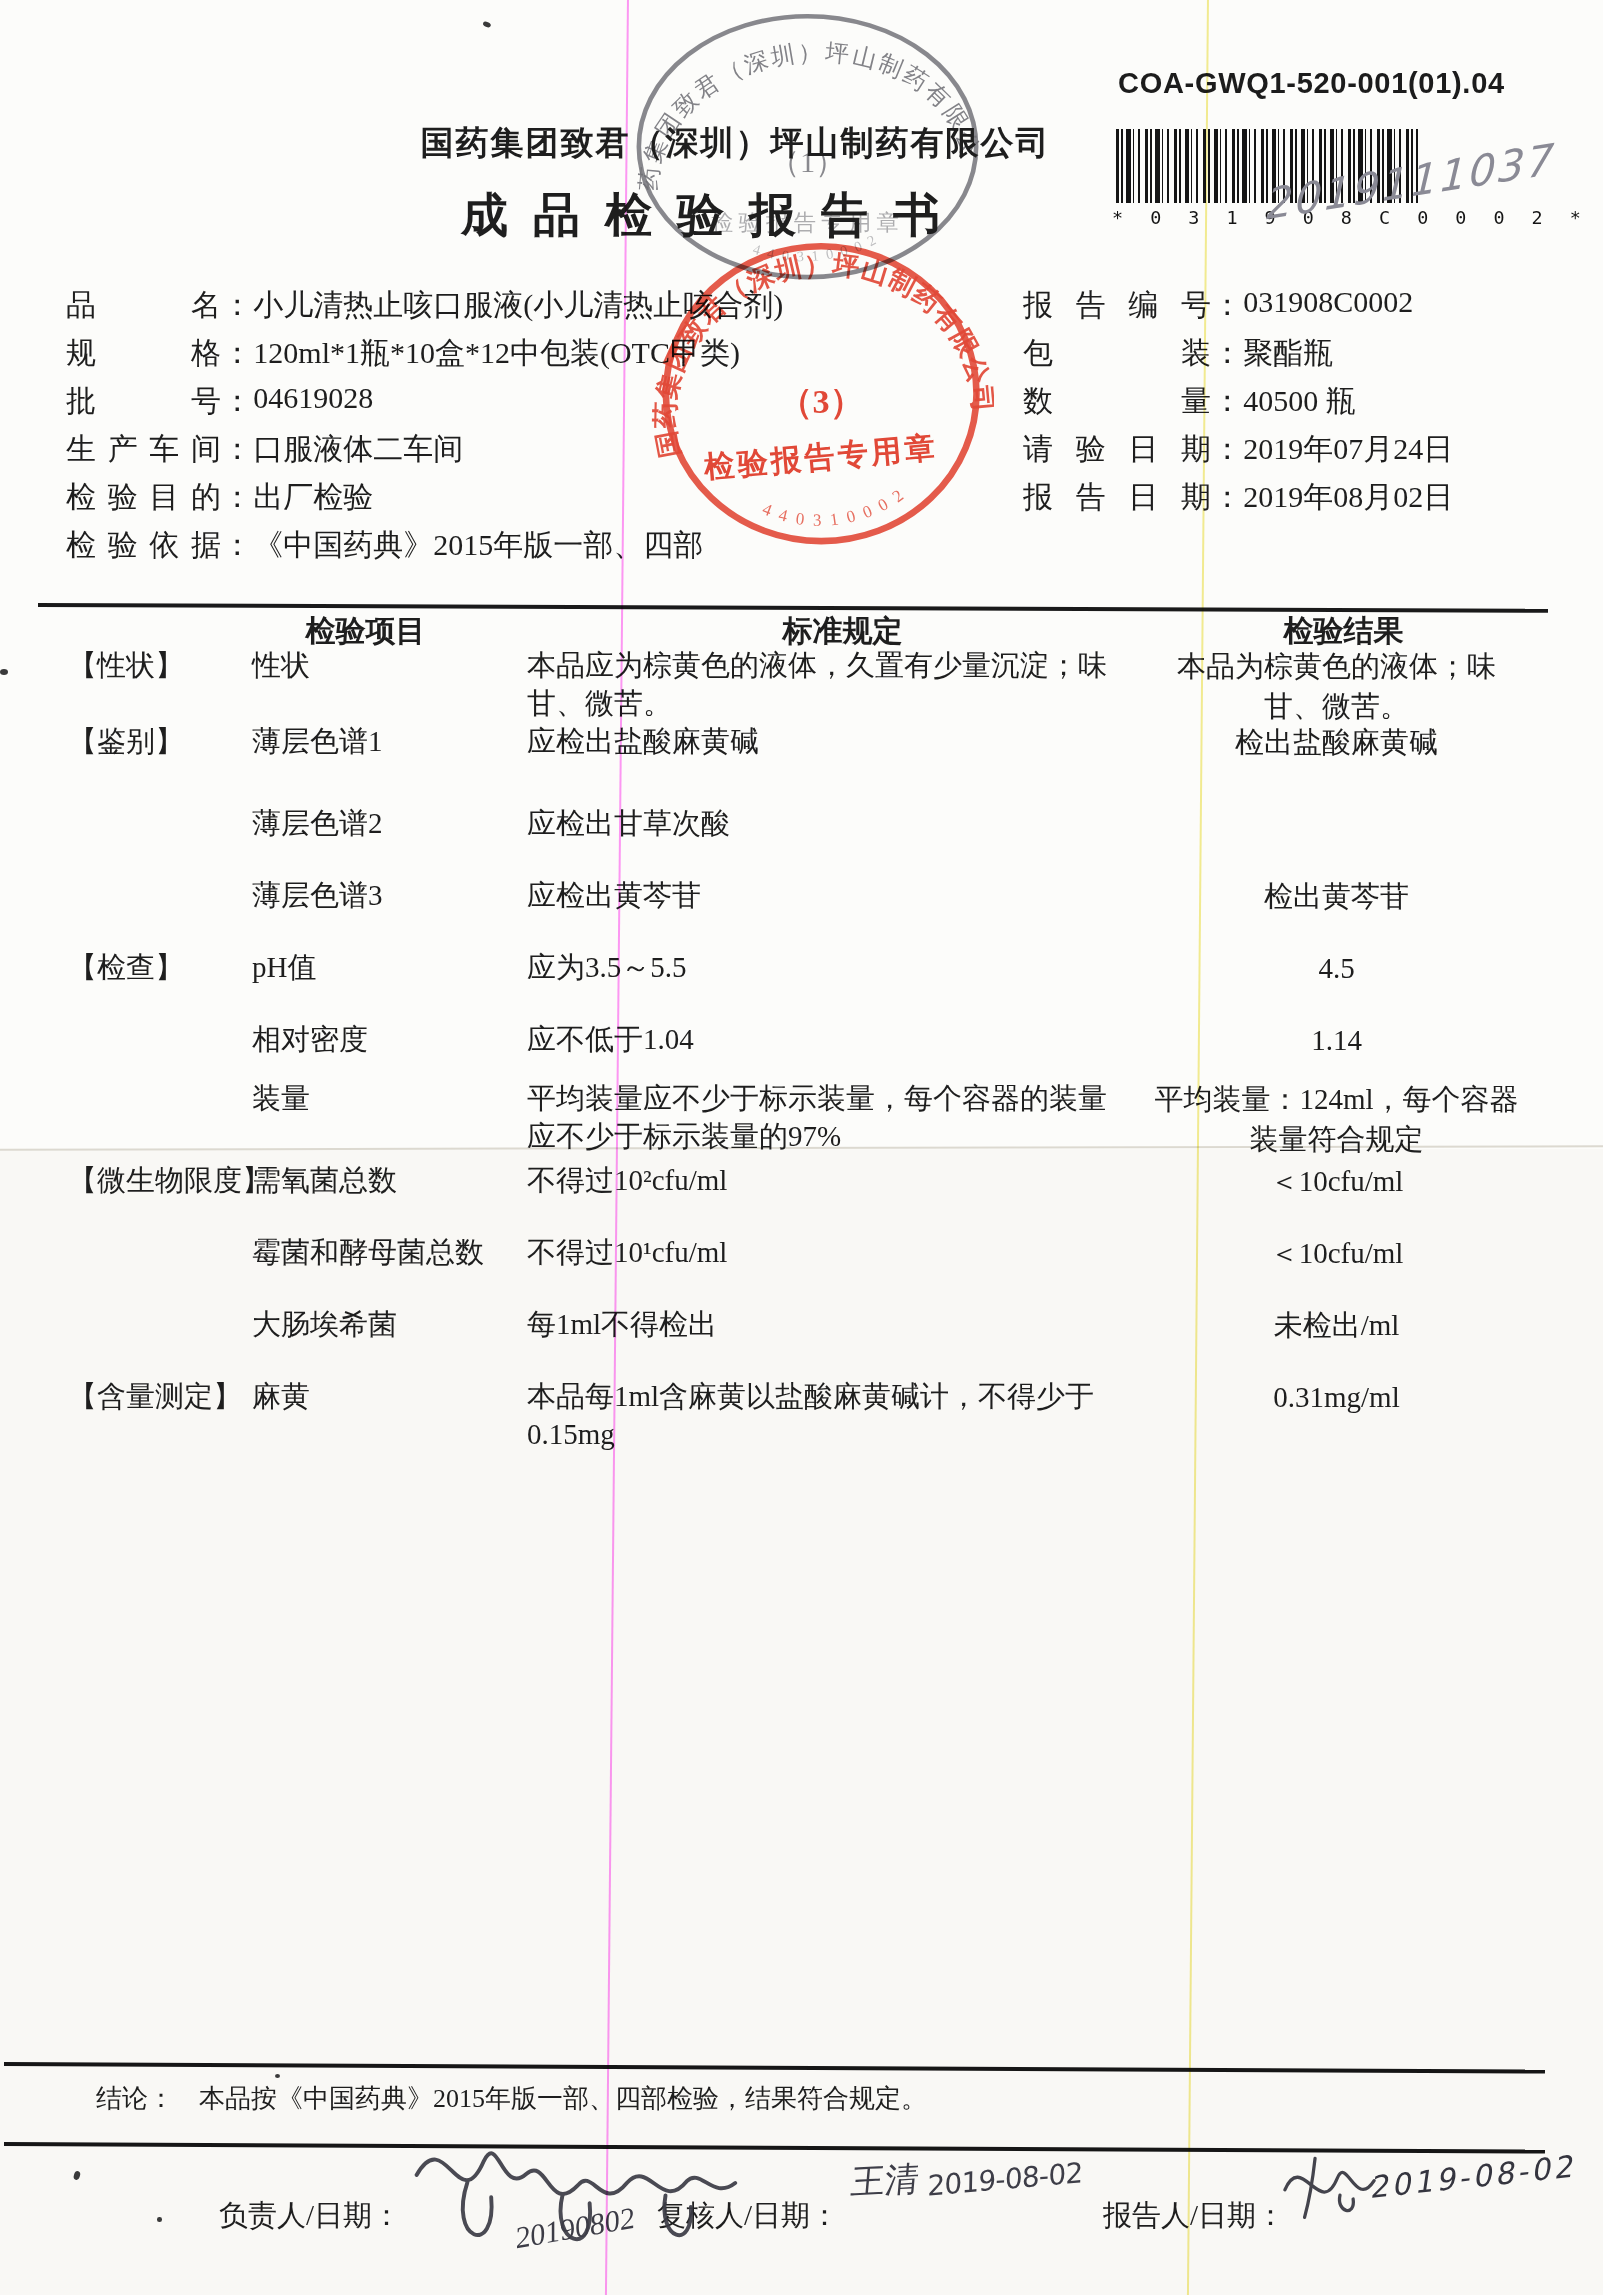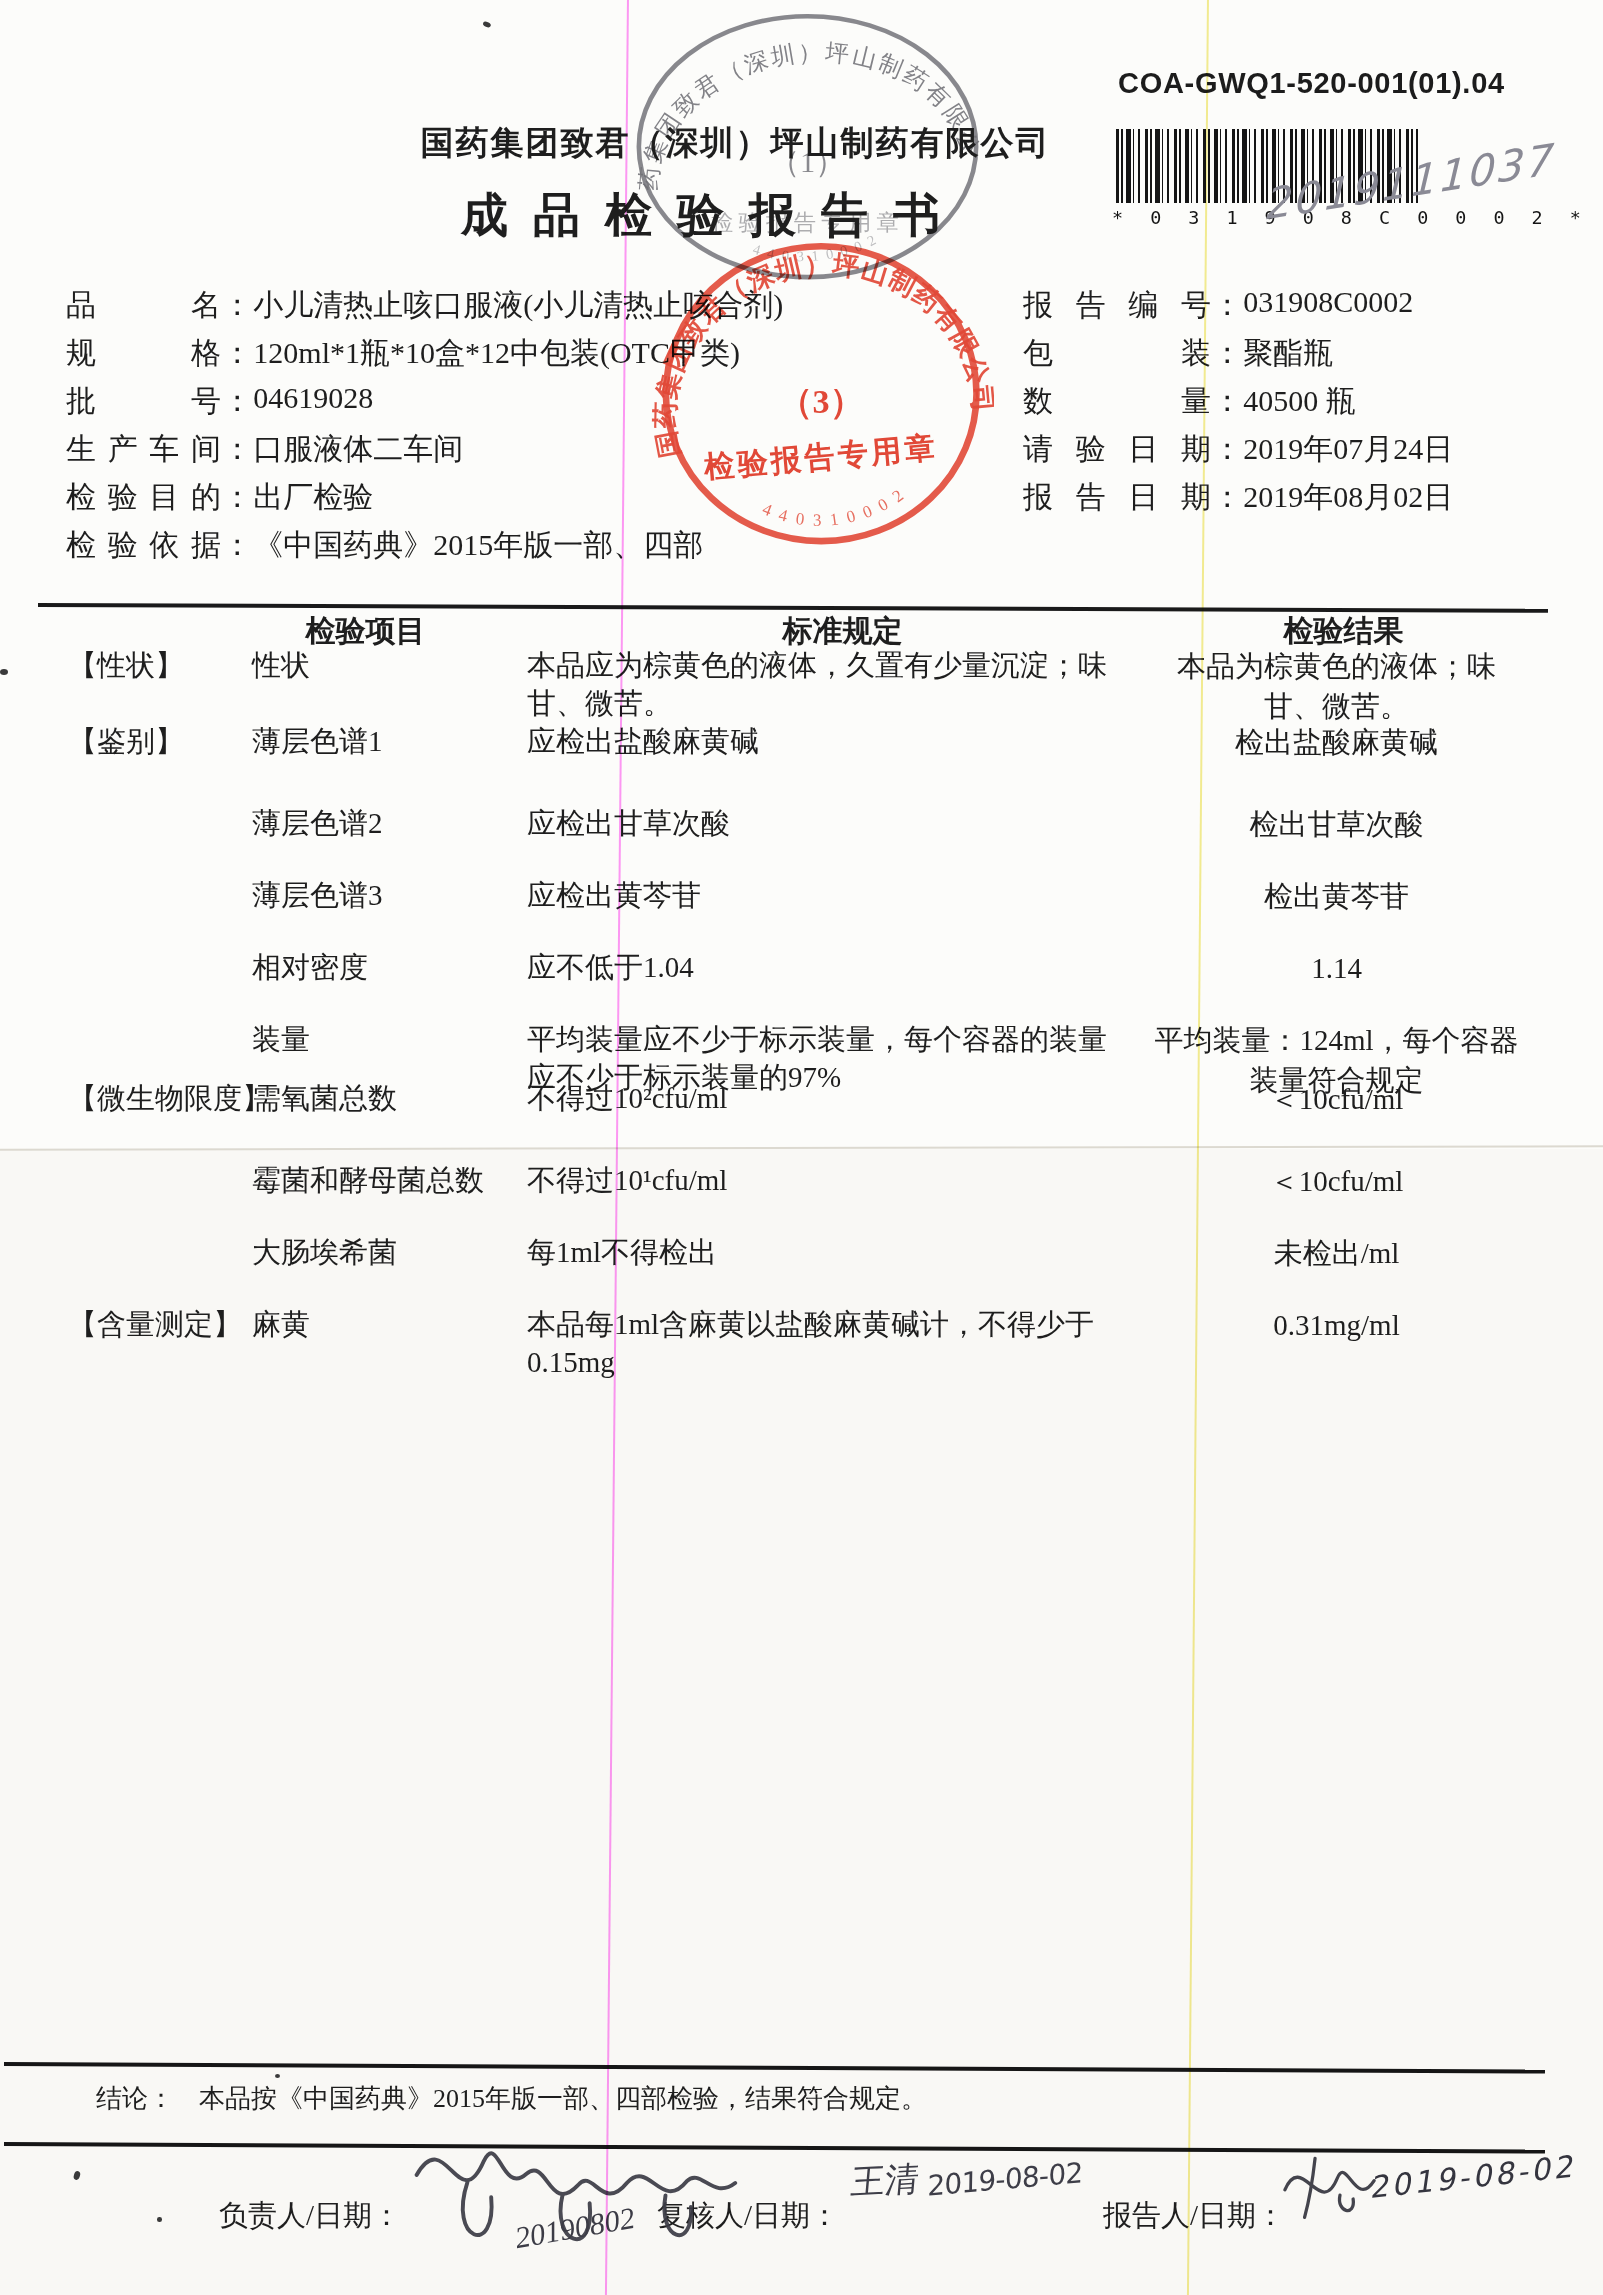--- a/index.html
+++ b/index.html
@@ -266,30 +266,35 @@
     <span class="tcat">【鉴别】</span>
     <span class="titem">薄层色谱1</span>
     <span class="tstd">应检出盐酸麻黄碱</span>
     <span class="tres">检出盐酸麻黄碱</span>
   </div>
 
   <div class="trow">
     <span class="tcat"></span>
     <span class="titem">薄层色谱2</span>
     <span class="tstd">应检出甘草次酸</span>
-    <span class="tres">检出甘草次酸</span>
   </div>
 
   <div class="trow">
     <span class="tcat"></span>
     <span class="titem">薄层色谱3</span>
     <span class="tstd">应检出黄芩苷</span>
     <span class="tres">检出黄芩苷</span>
   </div>
 
+  <div class="trow">
+    <span class="tcat">【检查】</span>
+    <span class="titem">pH值</span>
+    <span class="tstd">应为3.5～5.5</span>
+    <span class="tres">4.5</span>
+  </div>
 
   <div class="trow">
     <span class="tcat"></span>
     <span class="titem">相对密度</span>
     <span class="tstd">应不低于1.04</span>
     <span class="tres">1.14</span>
   </div>
 
   <div class="trow">
     <span class="tcat"></span>

